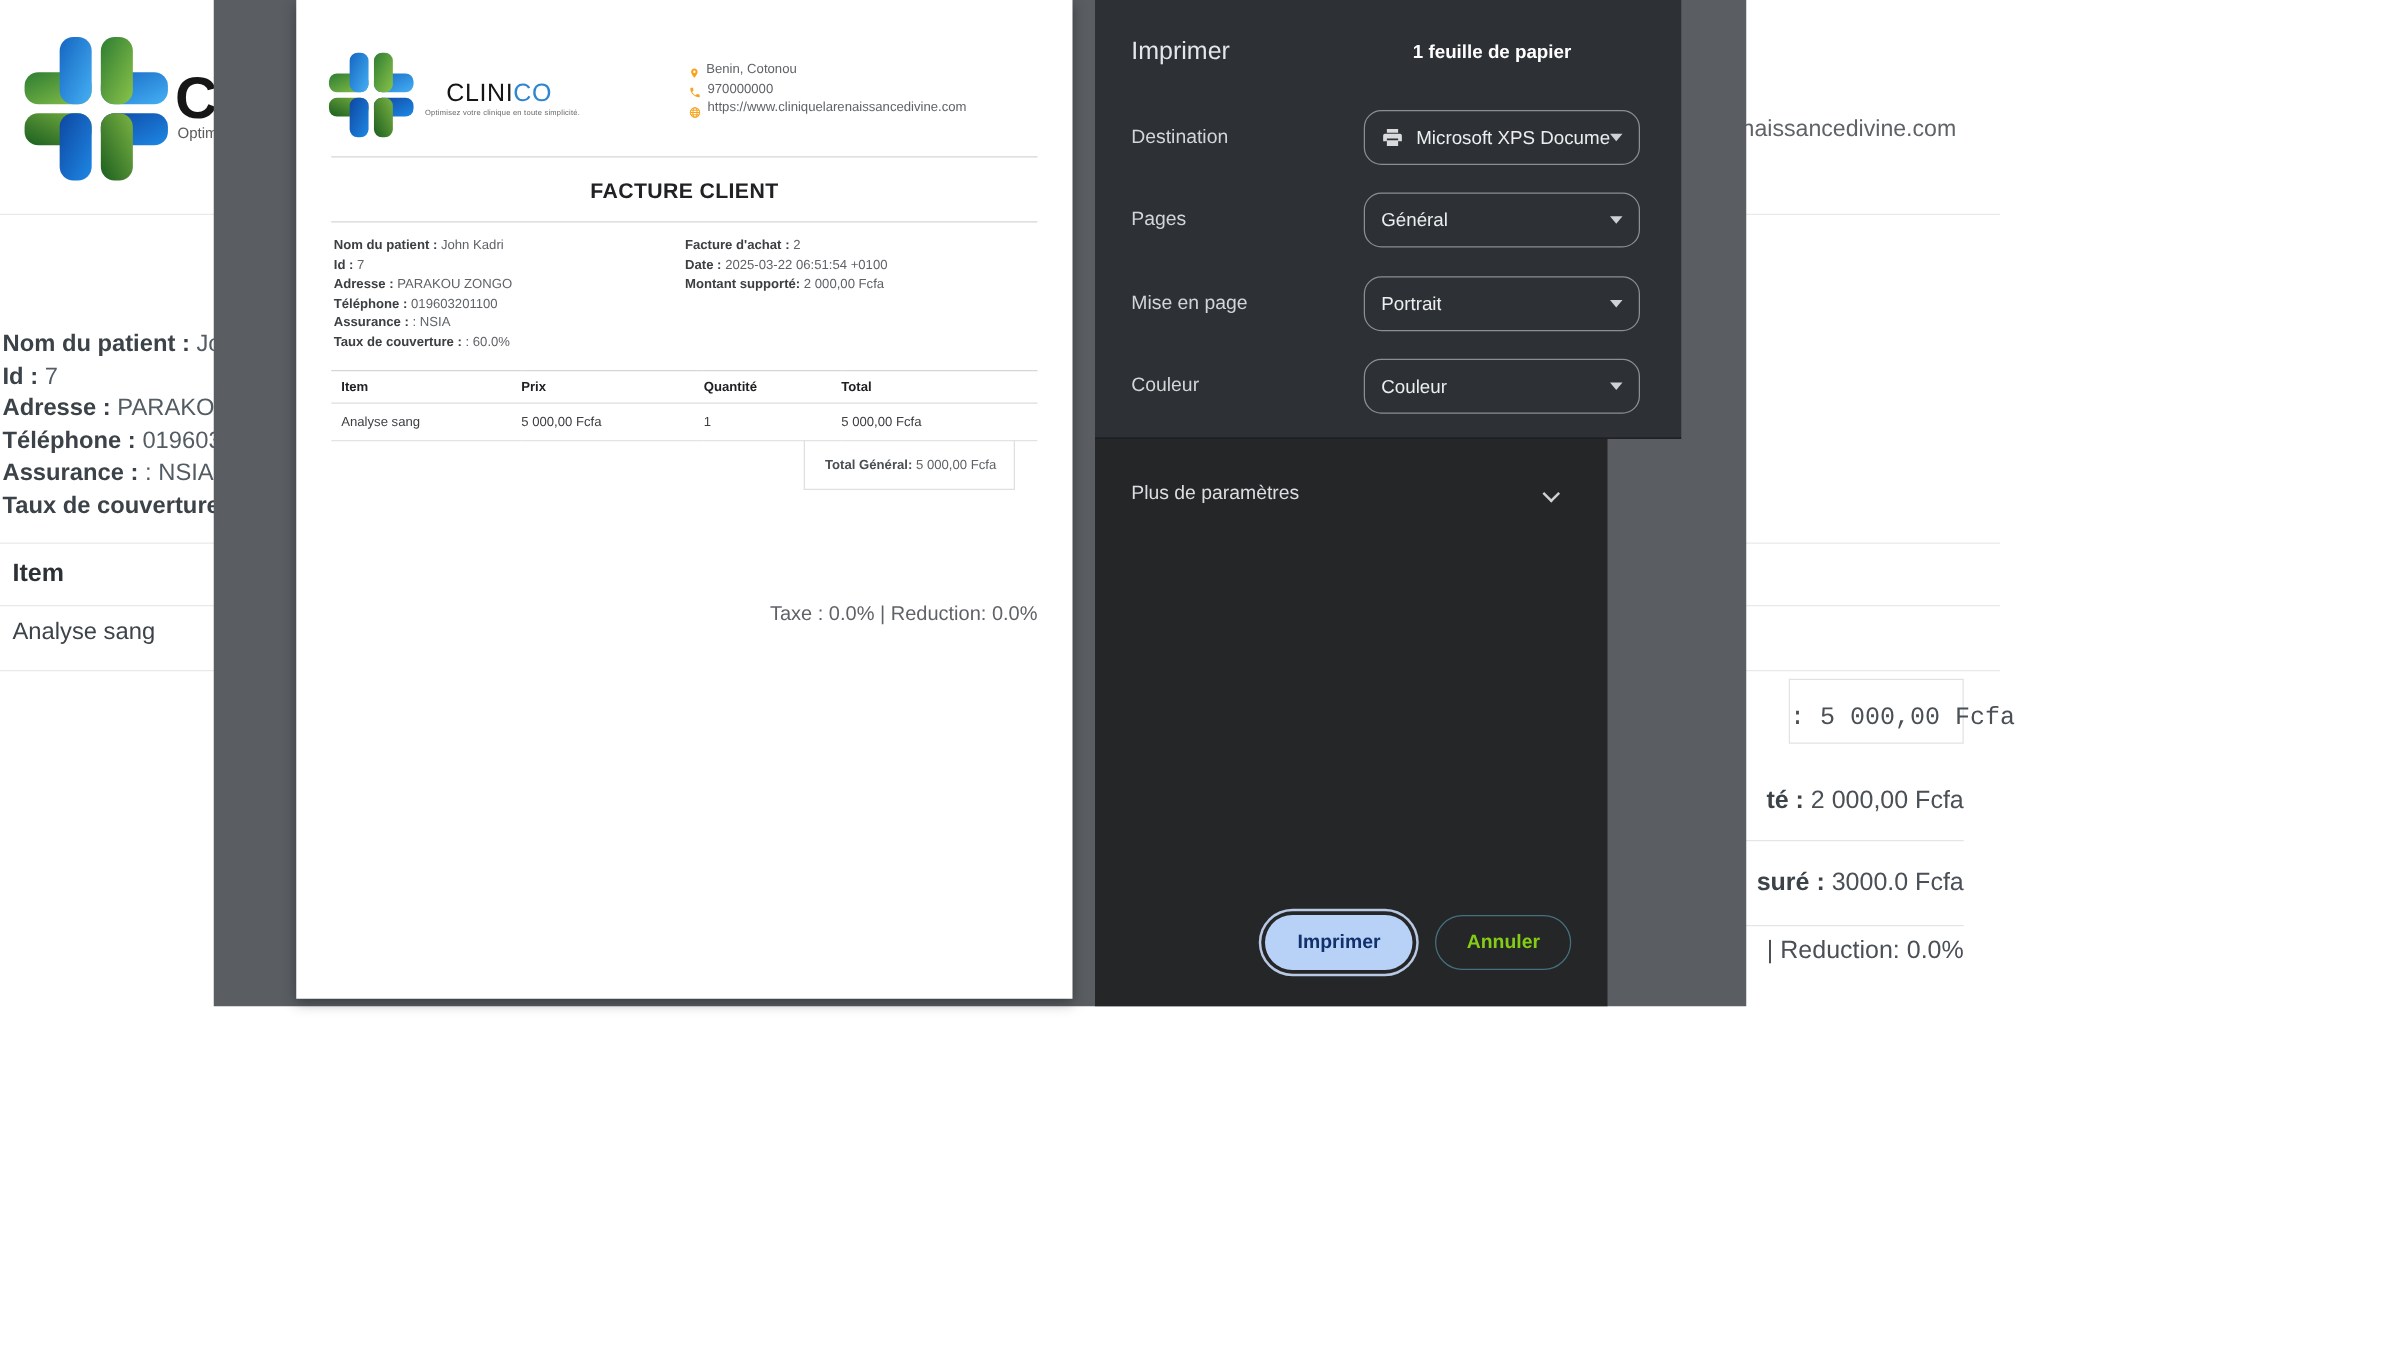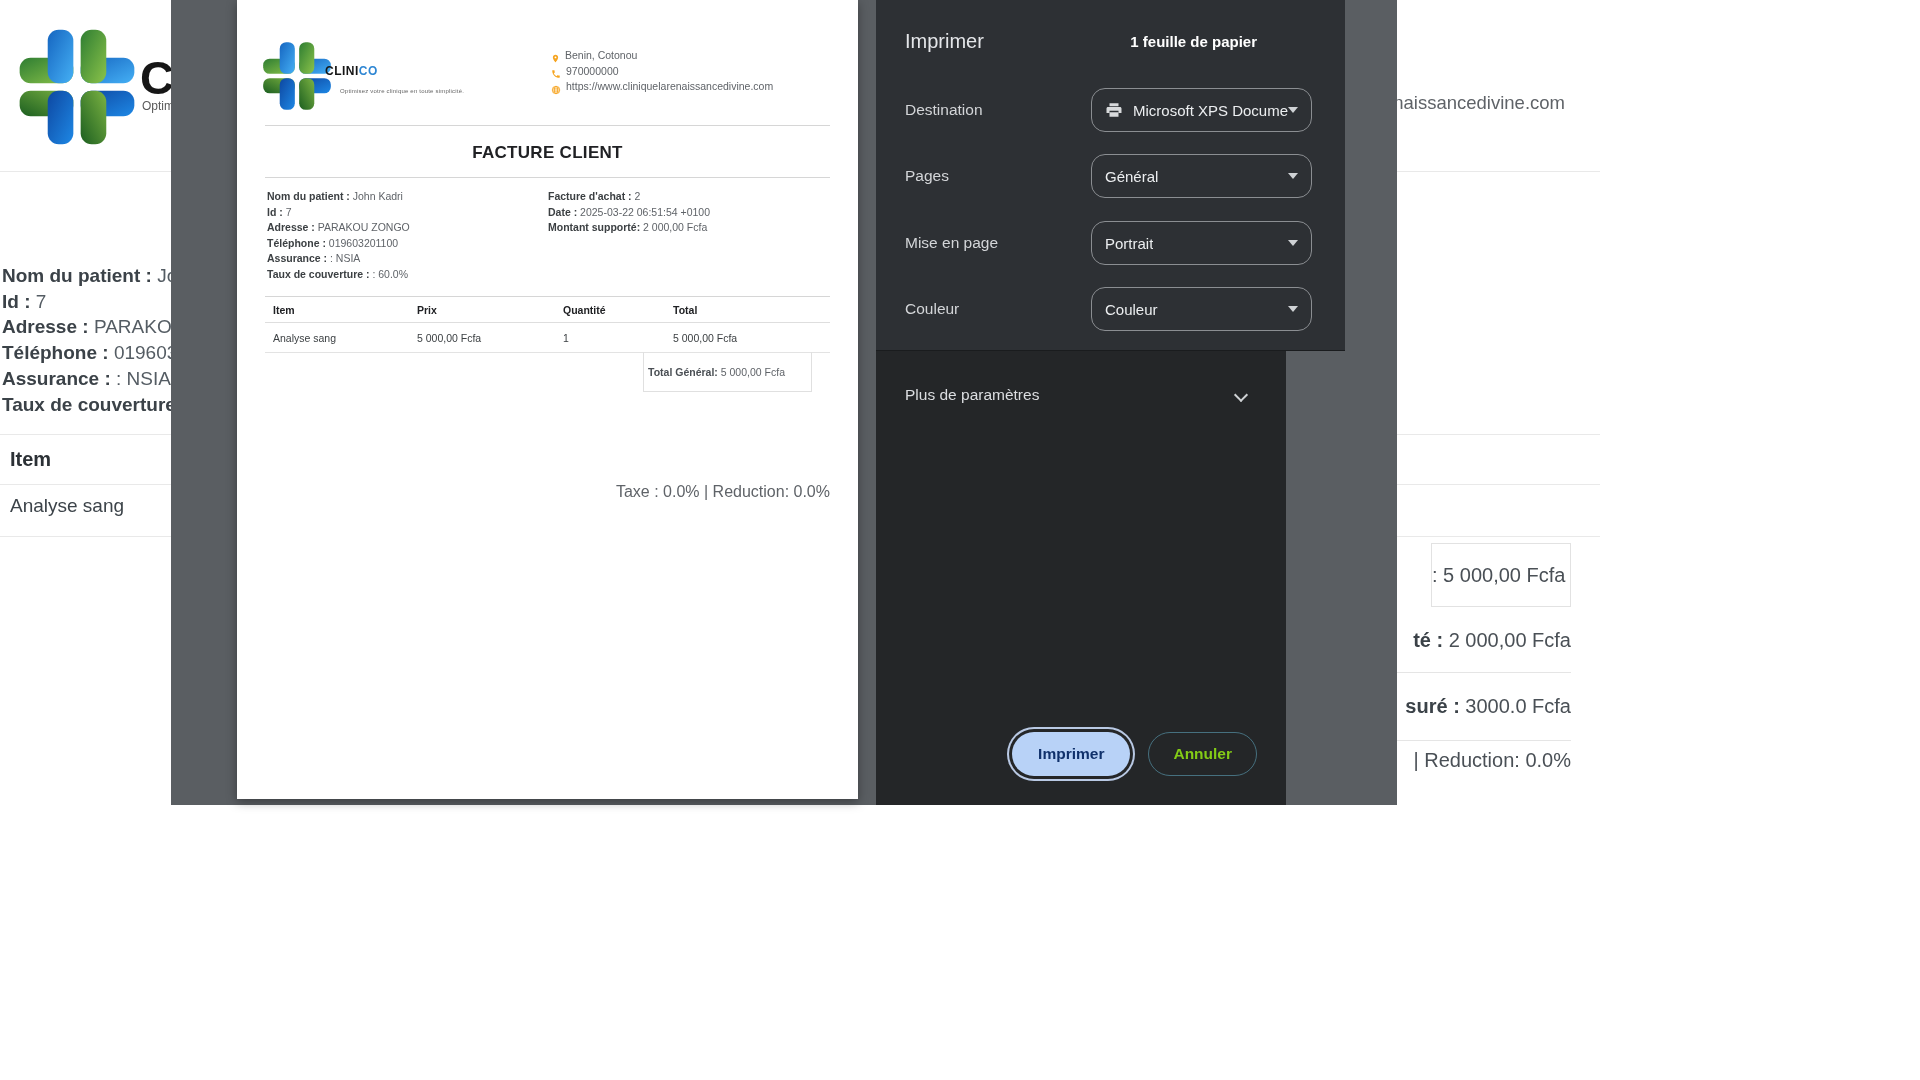--- a/index.html
+++ b/index.html
@@ -12,49 +12,49 @@
   .site-logo { position:absolute; left:16px; top:24px; width:122px; height:126px; }
   .site-brand { position:absolute; left:140px; top:50px; font-size:47px; font-weight:700; color:#161616; letter-spacing:1px; white-space:nowrap; }
   .site-tagline { position:absolute; left:142px; top:99px; font-size:12px; color:#5a5a5a; white-space:nowrap; }
   .site-hr { position:absolute; left:0; width:1600px; border-top:1px solid #e9e9e9; }
   .site-url { position:absolute; top:92px; right:355px; font-size:18.5px; color:#5f6368; white-space:nowrap; }
   .site-patient { position:absolute; left:2px; top:263px; font-size:19px; line-height:25.7px; white-space:nowrap; }
   .site-patient b { color:#3b4248; }
   .site-patient span.v { color:#545c63; }
   .site-item-header { position:absolute; left:10px; top:448px; font-size:20px; font-weight:700; color:#2c3136; }
   .site-item-row { position:absolute; left:10px; top:495px; font-size:19px; color:#3c4349; }
-  .site-total-box { position:absolute; left:1431px; top:543px; width:140px; height:64px; border:1px solid #e2e2e2;
-                    font-size:20px; color:#4a5056; text-align:right; line-height:62px; padding-right:20px; white-space:nowrap; }
+  .site-total-box { position:absolute; left:1431px; top:543px; width:140px; height:52px; border:1px solid #e2e2e2;
+                    font-size:20px; color:#4a5056; text-align:right; line-height:62px; padding-right:20px; white-space:nowrap;font-family:Liberation Mono, monospace; }
   .site-frag { position:absolute; right:349px; font-size:20px; color:#4a5056; white-space:nowrap; }
   .site-frag b { color:#3b4248; }
   .site-line { position:absolute; left:1350px; width:221px; border-top:1px solid #e5e5e5; }
 
   
   .backdrop { position:absolute; left:171px; top:0; width:1226px; height:805px; background:#5a5e62; }
   .paper { position:absolute; left:237px; top:0; width:621px; height:799px; background:#ffffff;
            box-shadow:0 3px 10px rgba(0,0,0,0.35); font-size:10.5px; color:#3c4043; }
   .p-logo { position:absolute; left:24px; top:40px; width:72px; height:72px; }
-  .p-brand { position:absolute; left:88px; top:64px; font-size:12px; font-weight:700; letter-spacing:0.5px; }
+  .p-brand { position:absolute; left:120px; top:64px; font-size:20px; font-weight:400; letter-spacing:0.5px; }
   .p-brand .b1 { color:#151515; } .p-brand .b2 { color:#2e86d3; }
   .p-tagline { position:absolute; left:103px; top:88px; font-size:6px; color:#666666; letter-spacing:0.2px; }
   .p-contact { position:absolute; left:314px; top:48px; line-height:15.5px; color:#5f6368; white-space:nowrap; }
   .p-contact .c-row { display:flex; align-items:flex-end; gap:5px; }
   .p-contact svg { flex:0 0 auto; }
   .p-hr { position:absolute; left:28px; width:565px; border-top:1px solid #d6d6d6; }
   .p-title { position:absolute; left:0; top:143px; width:100%; text-align:center; font-size:17px; font-weight:700;
              color:#202124; letter-spacing:0.3px; }
   .p-block { position:absolute; top:189px; line-height:15.6px; white-space:nowrap; }
   .p-block b { color:#3c4043; } .p-block span.v { color:#5f6368; }
   .pb-left { left:30px; } .pb-right { left:311px; }
   .p-table { position:absolute; left:28px; top:296px; width:565px; border-collapse:collapse; font-size:10.5px; }
   .p-table th { text-align:left; font-weight:700; color:#202124; border-top:1px solid #d6d6d6; border-bottom:1px solid #dedede; height:26px; }
   .p-table td { color:#3c4043; height:30px; border-bottom:1px solid #e3e3e3; }
   .p-table .c1 { width:152px; padding-left:8px; } .p-table .c2 { width:146px; } .p-table .c3 { width:110px; } .p-table .c4 { width:157px; }
   .p-gt-box { position:absolute; left:406px; top:352px; width:169px; height:40px; border:1px solid #e0e0e0; border-top:none;
-              text-align:right; line-height:40px; padding-right:26px; white-space:nowrap; }
+              text-align:right; line-height:40px; padding-right:14px; white-space:nowrap; }
   .p-total-line { position:absolute; left:28px; width:565px; height:40px; text-align:right; line-height:40px; white-space:nowrap; }
   .p-total-line.bordered { border-bottom:1px solid #e3e3e3; }
   .p-bold-lbl { font-weight:700; color:#4a4f54; } .p-val { color:#5f6368; }
   .p-tax { position:absolute; left:28px; top:472px; width:565px; text-align:right; line-height:40px; font-size:16px; color:#5f6368; }
 
   
   .dialog { position:absolute; left:876px; top:0; width:410px; height:805px; background:#242628; color:#e8eaed; }
   .dlg-upper { position:absolute; left:0; top:0; width:469px; height:351px; background:#2d3034; border-bottom:1px solid #1a1c1e; }
   .dlg-title { position:absolute; left:29px; top:30px; font-size:20px; color:#e4e6e9; }
   .dlg-sheets { position:absolute; right:29px; top:33px; font-size:15px; font-weight:700; color:#ffffff; }

